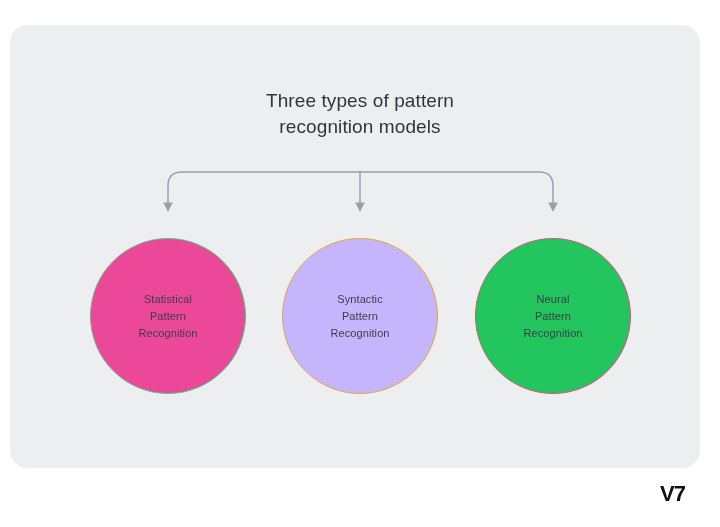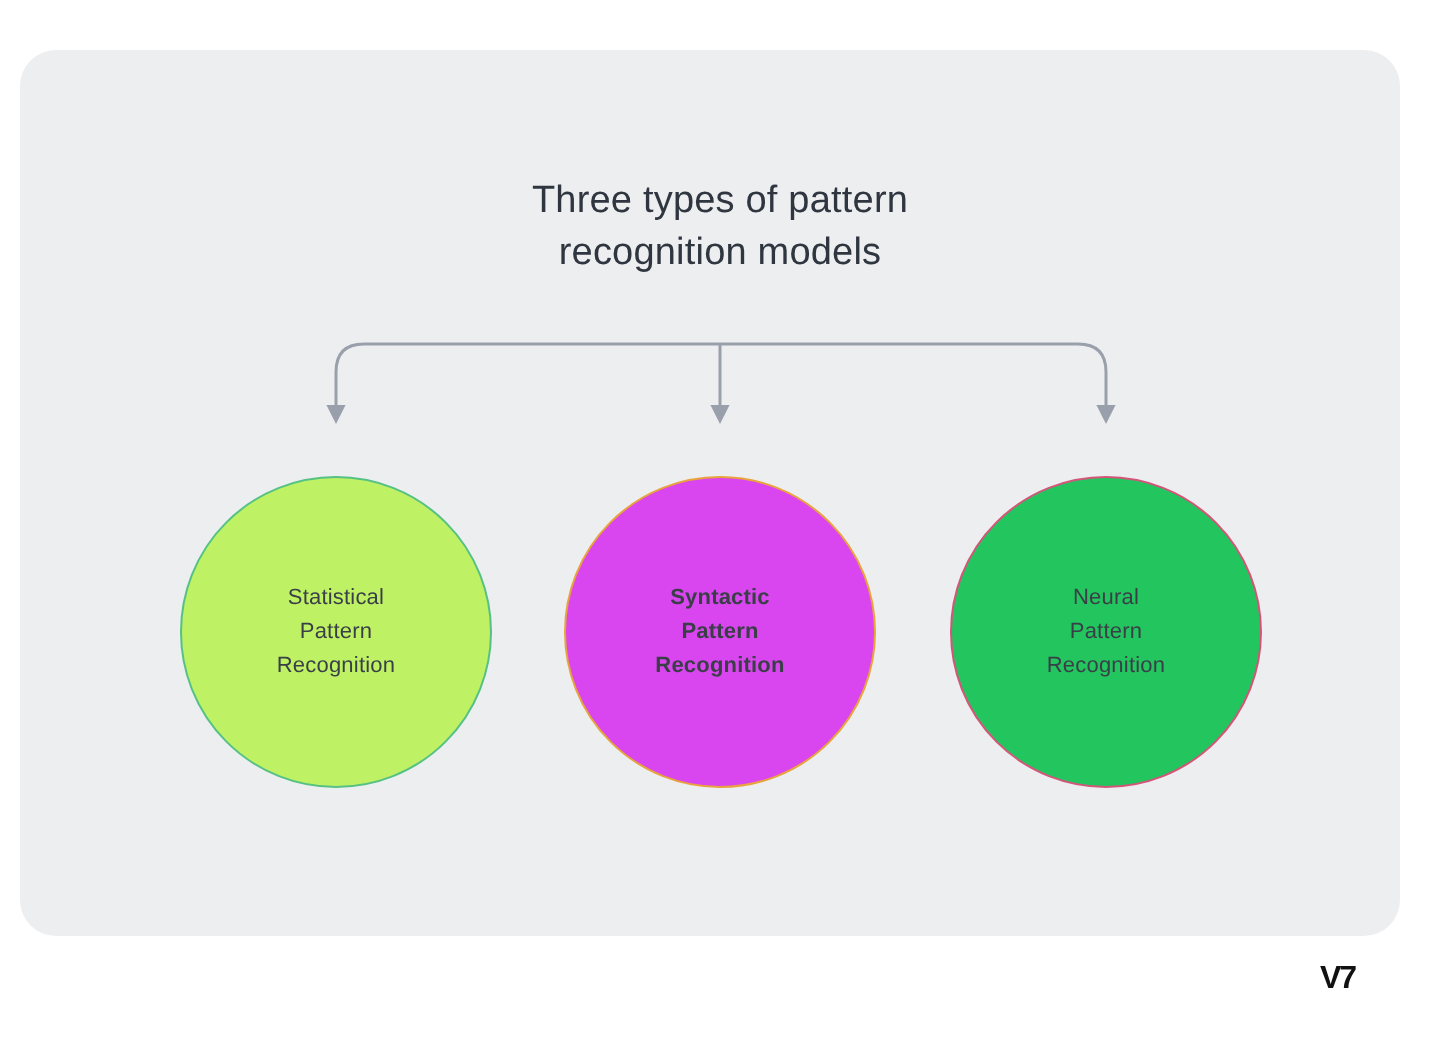--- a/index.html
+++ b/index.html
@@ -67,21 +67,21 @@
     white-space: pre-line;
     letter-spacing: 0.1px;
   }
   #node-0 { left: 90px;  top: 238px; }
   #node-1 { left: 282px; top: 238px; }
   #node-2 { left: 475px; top: 238px; }
   #logo {
     position: absolute;
     left: 660px;
     top: 481px;
-    font-size: 16px;
+    font-size: 22px;
     font-weight: bold;
     color: #111111;
     letter-spacing: -1px;
     font-family: "Liberation Sans", sans-serif;
   }
 </style>
 </head>
 <body style="background: rgb(255, 255, 255);">
 
 <div id="stage">
@@ -97,27 +97,27 @@
       <path d="M 553 207 L 553 186 Q 553 172 539 172 L 360 172"></path>
       <path d="M 360 172 L 360 207"></path>
     </g>
     <g fill="#9aa0ab">
       <polygon points="168,212 163.2,202.5 172.8,202.5" fill="#9aa0ab"></polygon>
       <polygon points="360,212 355.2,202.5 364.8,202.5" fill="#9aa0ab"></polygon>
       <polygon points="553,212 548.2,202.5 557.8,202.5" fill="#9aa0ab"></polygon>
     </g>
   </svg>
 
-  <div class="node" id="node-0" style="background: #bef264; border-color: rgb(86, 193, 132);">
+  <div class="node" id="node-0" style="background: #ec4899; border-color: rgb(86, 193, 132);">
     <span class="node-label" style="color: rgb(58, 63, 71);">Statistical
 Pattern
 Recognition</span>
   </div>
 
-  <div class="node" id="node-1" style="background: #d946ef; border-color: rgb(232, 163, 61); font-weight: bold;">
+  <div class="node" id="node-1" style="background: #c4b5fd; border-color: rgb(232, 163, 61);">
     <span class="node-label" style="color: rgb(58, 63, 71);">Syntactic
 Pattern
 Recognition</span>
   </div>
 
   <div class="node" id="node-2" style="background: #22c55e; border-color: rgb(212, 85, 122);">
     <span class="node-label" style="color: rgb(58, 63, 71);">Neural
 Pattern
 Recognition</span>
   </div>

